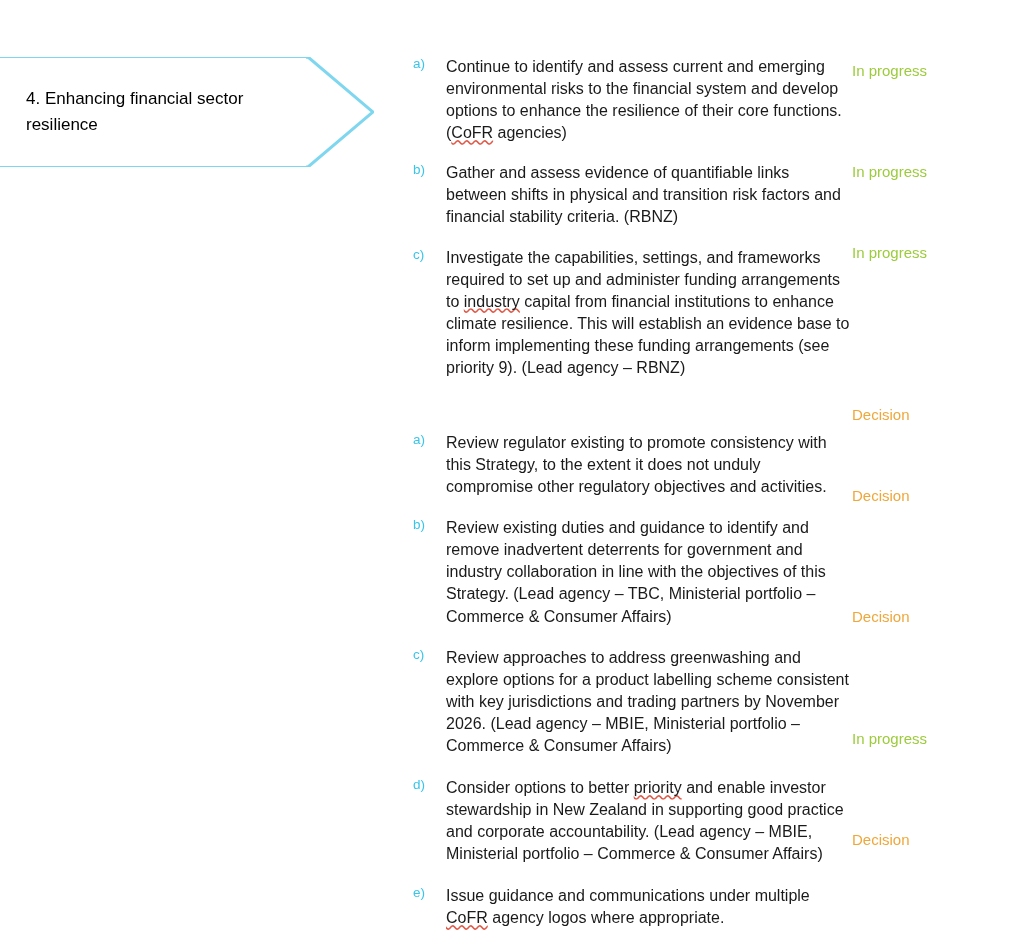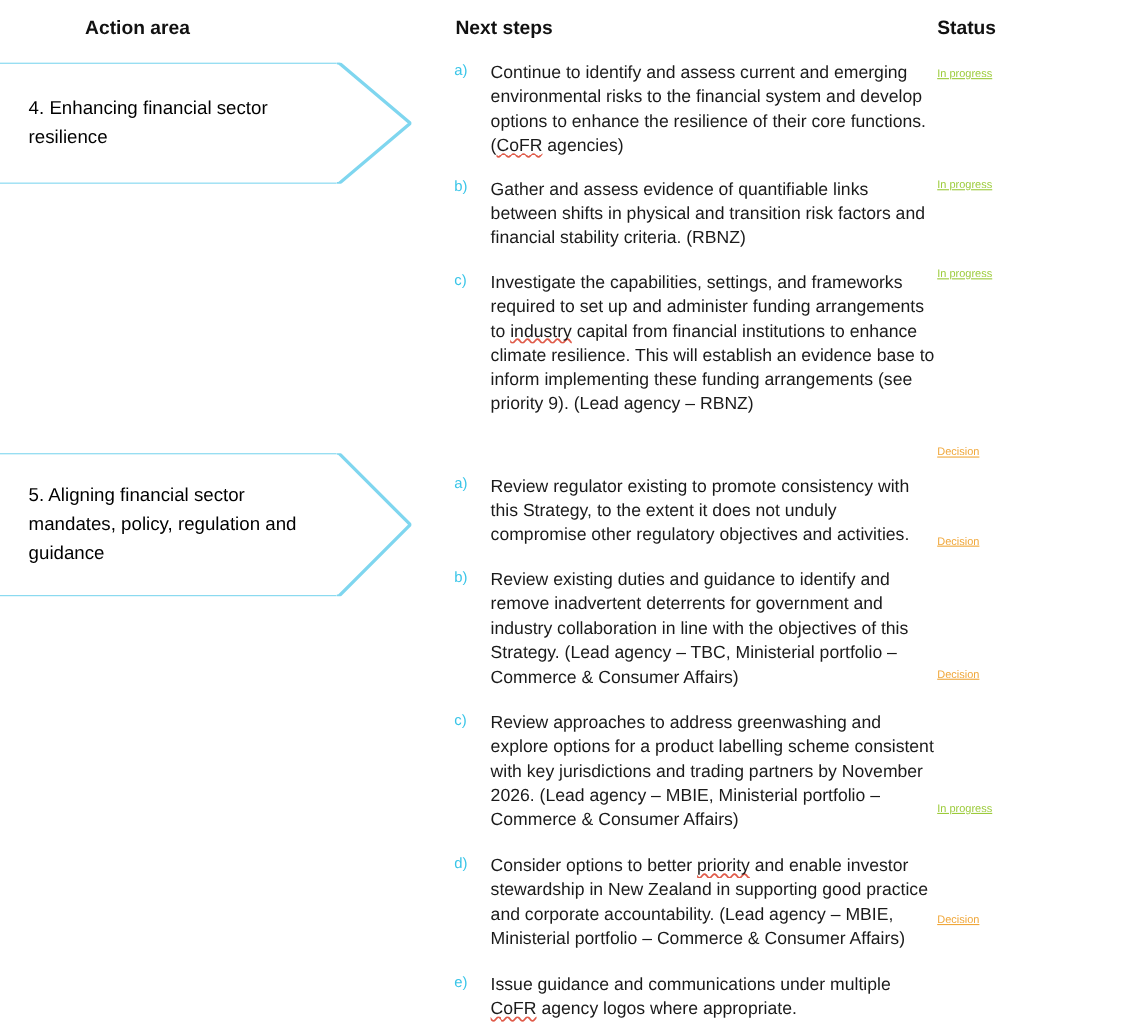--- a/index.html
+++ b/index.html
@@ -103,56 +103,41 @@
 
   
   .statuses {
     position: absolute;
     left: 852px;
     top: 56px;
     width: 160px;
   }
   .status {
     position: absolute;
-    font-size: 10px;
+    font-size: 15px;
     white-space: nowrap;
-    text-decoration: underline;
   }
 </style>
 </head>
 <body>
 
 <div class="page">
 
-  <div class="headers">
-    <div class="hdr hdr-action">Action area</div>
-    <div class="hdr hdr-next">Next steps</div>
-    <div class="hdr hdr-status">Status</div>
-  </div>
 
   <div class="arrow1" style="position:absolute;left:0;top:57px;width:374px;height:110px;">
     <div class="arrow-body" style="width:306px;"></div>
     <div class="arrow-head" style="left:306px;width:68px;">
       <svg viewBox="0 0 68 110" preserveAspectRatio="none">
         <path d="M0,0 L2,0 L67,55 L2,110 L0,110" fill="#ffffff" stroke="#7fd6ef" stroke-width="3"></path>
         <line x1="0" y1="0" x2="3" y2="0" stroke="#7fd6ef" stroke-width="3"></line>
       </svg>
     </div>
     <div class="arrow-label">4. Enhancing financial sector resilience</div>
   </div>
 
-  <div class="arrow2" style="position:absolute;left:0;top:412px;width:374px;height:130px;">
-    <div class="arrow-body" style="width:306px;"></div>
-    <div class="arrow-head" style="left:306px;width:68px;">
-      <svg viewBox="0 0 68 130" preserveAspectRatio="none">
-        <path d="M0,0 L2,0 L67,65 L2,130 L0,130" fill="#ffffff" stroke="#7fd6ef" stroke-width="3"></path>
-      </svg>
-    </div>
-    <div class="arrow-label">5. Aligning financial sector mandates, policy, regulation and guidance</div>
-  </div>
 
   <div class="steps">
 
     <div class="step" style="margin-bottom:18px;">
       <div class="step-letter">a)</div>
       <div class="step-text">Continue to identify and assess current and emerging environmental risks to the financial system and develop options to enhance the resilience of their core functions. (<span class="squiggle">CoFR</span> agencies)</div>
     </div>
     <div class="step" style="margin-bottom:18px;">
       <div class="step-letter">b)</div>
       <div class="step-text">Gather and assess evidence of quantifiable links between shifts in physical and transition risk factors and financial stability criteria. (RBNZ)</div>

